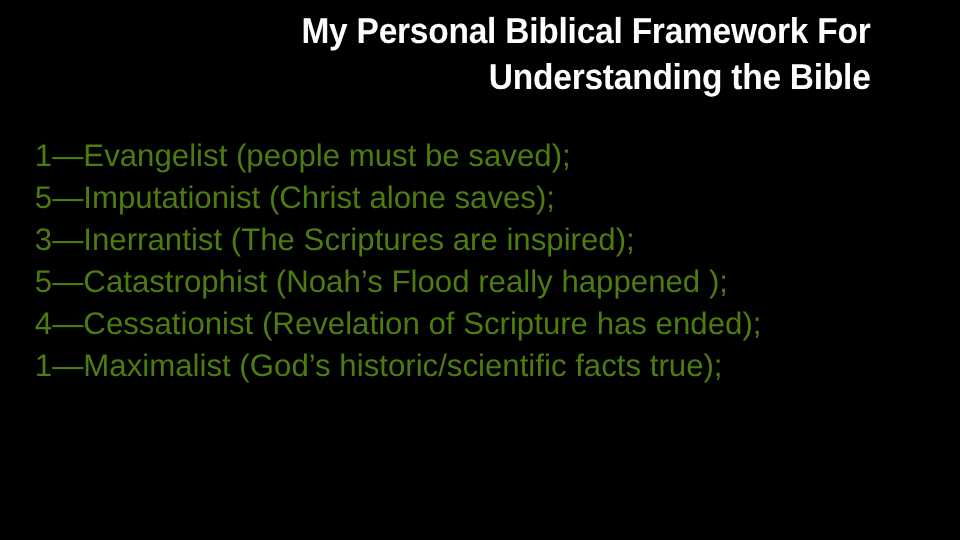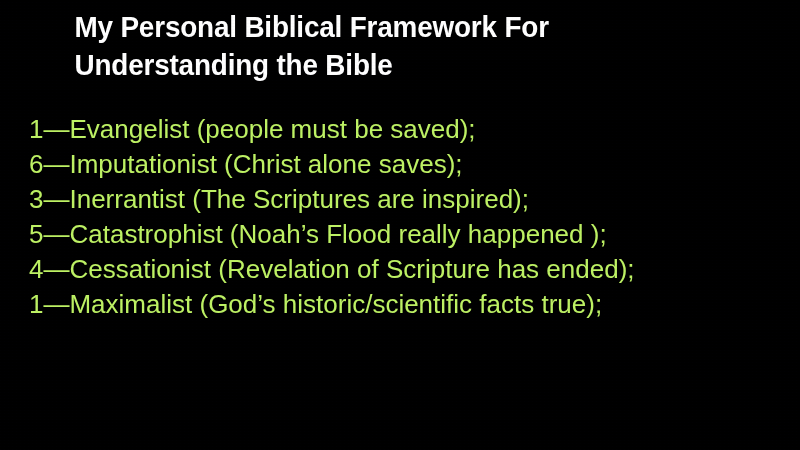--- a/index.html
+++ b/index.html
@@ -18,21 +18,21 @@
     background: #000000;
     overflow: hidden;
   }
 
   
   #title-block {
     position: absolute;
     left: 50px;
     top: 8px;
     width: 700px;
-    text-align: left;
+    text-align: right;
   }
   #title-block .title-text {
     display: block;
     color: #ffffff;
     font-family: "Liberation Sans", sans-serif;
     font-weight: bold;
     font-size: 30px;
     line-height: 38px;
     letter-spacing: -0.2px;
     transform: scaleX(0.93);
@@ -45,21 +45,21 @@
     position: absolute;
     left: 29px;
     top: 112px;
     width: 760px;
     margin: 0;
     padding: 0;
     list-style: none;
   }
   #body-list .list-item {
     display: block;
-    color: #bef264;
+    color: #4d7c0f;
     font-family: "Liberation Sans", sans-serif;
     font-weight: normal;
     font-size: 26px;
     line-height: 35px;
     white-space: pre;
     text-align: left;
   }
 
   
   #noise-overlay {
@@ -79,21 +79,21 @@
 <body>
 
 <div id="slide">
 
   <div id="title-block">
     <span class="title-text">My Personal Biblical Framework For Understanding the Bible</span>
   </div>
 
   <ul id="body-list">
     <li class="list-item">1—Evangelist (people must be saved);</li>
-    <li class="list-item">6—Imputationist (Christ alone saves);</li>
+    <li class="list-item">5—Imputationist (Christ alone saves);</li>
     <li class="list-item">3—Inerrantist (The Scriptures are inspired);</li>
     <li class="list-item">5—Catastrophist (Noah’s Flood really happened );</li>
     <li class="list-item">4—Cessationist (Revelation of Scripture has ended);</li>
     <li class="list-item">1—Maximalist (God’s historic/scientific facts true);</li>
   </ul>
 
   <div id="noise-overlay"></div>
 
 </div>
 

